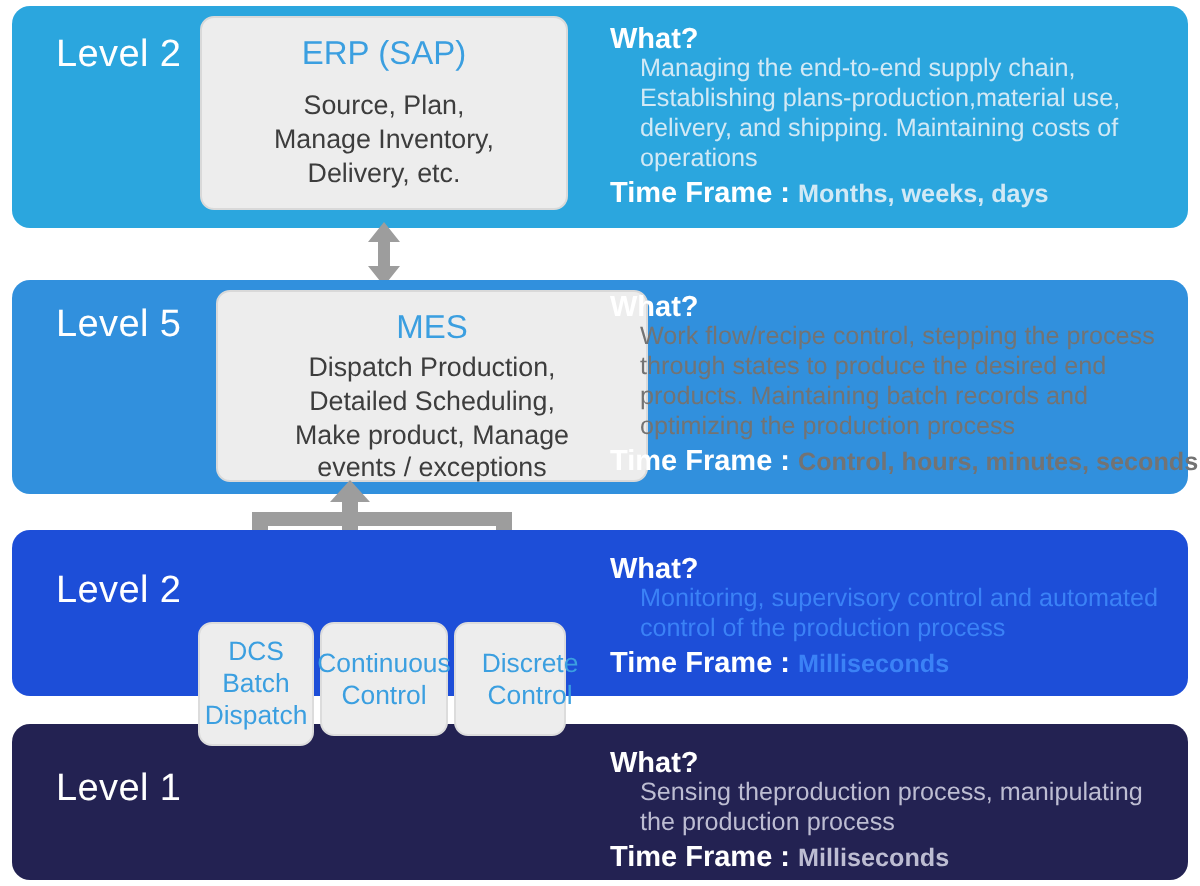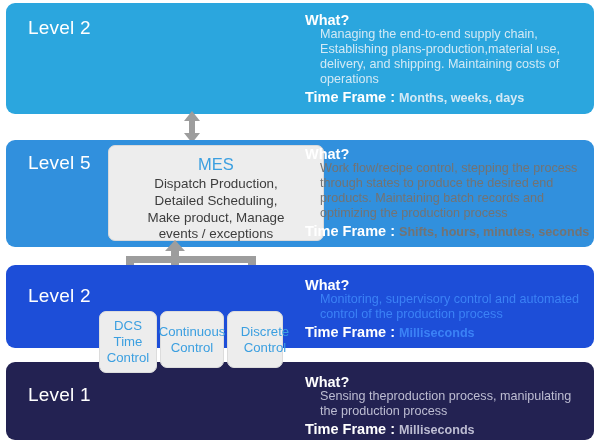--- a/index.html
+++ b/index.html
@@ -152,20 +152,26 @@
 </style>
 </head>
 <body>
 
 <div id="diagram">
 
   <div class="band" id="band-l4">
     <span class="level-label">Level 2</span>
   </div>
 
+  <div class="syscard" id="card-erp">
+    <span class="sys-title">ERP (SAP)</span>
+    <span class="sys-desc" style="white-space:pre-line">Source, Plan,
+Manage Inventory,
+Delivery, etc.</span>
+  </div>
 
   <div class="info" id="info-l4">
     <span class="what-label">What?</span>
     <span class="what-body">Managing the end-to-end supply chain, Establishing plans-production,material use, delivery, and shipping. Maintaining costs of operations</span>
     <span class="tf-row">
       <span class="tf-label">Time Frame :</span><span class="tf-value">Months, weeks, days</span>
     </span>
   </div>
 
   <div class="conn" id="conn-4-3">
@@ -183,21 +189,21 @@
     <span class="sys-desc" style="white-space:pre-line">Dispatch Production,
 Detailed Scheduling,
 Make product, Manage
 events / exceptions</span>
   </div>
 
   <div class="info" id="info-l3">
     <span class="what-label">What?</span>
     <span class="what-body">Work flow/recipe control, stepping the process through states to produce the desired end products. Maintaining batch records and optimizing the production process</span>
     <span class="tf-row">
-      <span class="tf-label">Time Frame :</span><span class="tf-value">Shifts, hours, minutes, seconds</span>
+      <span class="tf-label">Time Frame :</span><span class="tf-value">Control, hours, minutes, seconds</span>
     </span>
   </div>
 
   <div class="conn" id="conn-3-2">
     <svg width="170" height="76" viewBox="0 0 170 76">
       <g fill="#9d9d9d">
 
         <polygon points="56,0 66,11 46,11"></polygon>
 
         <rect x="52" y="10" width="8" height="12"></rect>
@@ -233,17 +239,17 @@
   </div>
 
   <div class="info" id="info-l1">
     <span class="what-label">What?</span>
     <span class="what-body">Sensing theproduction process, manipulating the production process</span>
     <span class="tf-row">
       <span class="tf-label">Time Frame :</span><span class="tf-value">Milliseconds</span>
     </span>
   </div>
 
-  <div class="ctrlcard" id="card-dcs">DCS Time Control</div>
+  <div class="ctrlcard" id="card-dcs">DCS Batch Dispatch</div>
   <div class="ctrlcard" id="card-continuous">Continuous Control</div>
   <div class="ctrlcard" id="card-discrete">Discrete Control</div>
 
 </div>
 
 </body></html>

